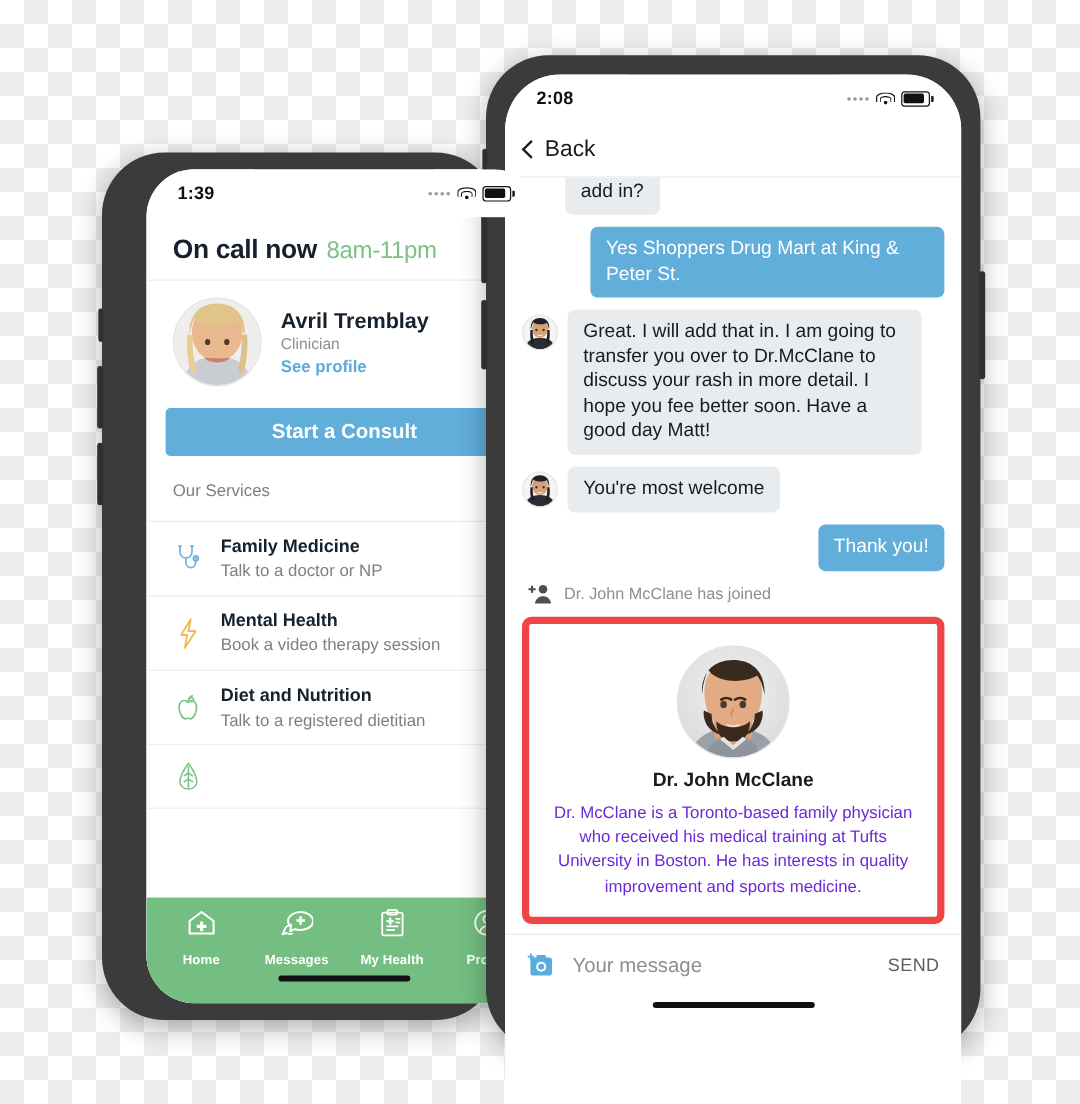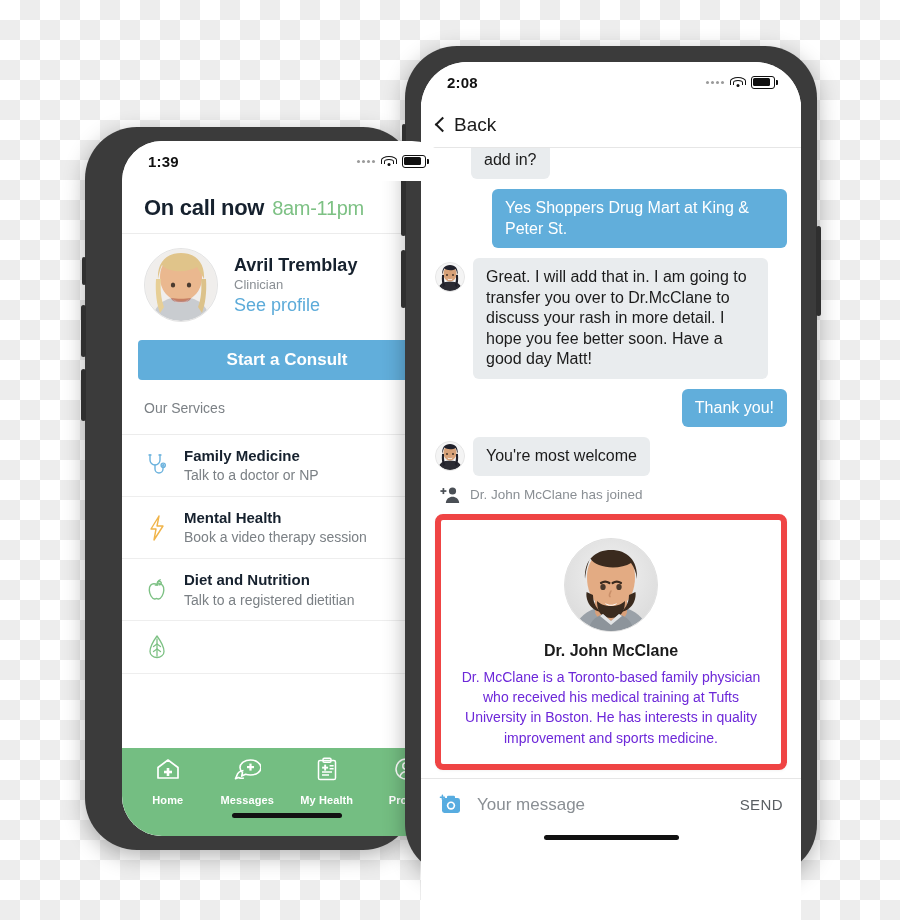--- a/index.html
+++ b/index.html
@@ -47,21 +47,21 @@
   
   .lp-body{height:655px;display:flex;flex-direction:column;background:#fff;}
   .oncall{padding:14px 22px 12px;display:flex;align-items:baseline;gap:8px;border-bottom:1px solid #ececec;}
   .oncall-title{font-size:22px;font-weight:bold;color:#16212e;letter-spacing:-.3px;}
   .oncall-hours{font-size:20px;color:#7dc184;letter-spacing:-.3px;}
 
   .clinician{display:flex;align-items:center;gap:16px;padding:14px 22px 12px;}
   .avatar-lg{width:72px;height:72px;border-radius:50%;flex:0 0 72px;border:1px solid #e3e3e3;overflow:hidden;position:relative;background:#f2f2f2;}
   .cl-name{font-size:18px;font-weight:bold;color:#16212e;margin-bottom:1px;}
   .cl-role{font-size:13px;color:#8a8f94;margin-bottom:3px;}
-  .cl-link{font-size:18px;color:#5cabd9;}
+  .cl-link{font-size:14px;color:#5cabd9;font-weight:bold;}
 
   .consult-btn{margin:6px 16px 0;height:40px;background:#61aedb;border-radius:4px;display:flex;align-items:center;justify-content:center;color:#fff;font-size:17px;font-weight:bold;}
 
   .svc-head{padding:20px 22px 18px;font-size:14px;color:#7b8085;border-bottom:1px solid #ececec;}
   .svc{display:flex;align-items:center;gap:14px;padding:11px 22px;border-bottom:1px solid #eeeeee;}
   .svc-ic{width:26px;height:30px;flex:0 0 26px;display:flex;align-items:center;justify-content:center;}
   .svc-title{font-size:15px;font-weight:bold;color:#16212e;line-height:1.35;}
   .svc-sub{font-size:14px;color:#7b8085;line-height:1.35;}
 
   .tabbar{margin-top:auto;background:#74be82;height:62px;display:flex;align-items:center;justify-content:space-around;padding:4px 6px 0;box-sizing:border-box;}
@@ -352,24 +352,20 @@
                   <path d="M22 12c.5 5-.2 9.5-1.3 12.2l-2-2c1.1-2.6 1.5-6.4 1.3-10.2z" fill="#20202a"></path>
                   <ellipse cx="11" cy="12" rx=".9" ry="1.1" fill="#3a2a20"></ellipse>
                   <ellipse cx="17" cy="12" rx=".9" ry="1.1" fill="#3a2a20"></ellipse>
                   <path d="M11.5 15.6c1.5 1.1 3.5 1.1 5 0-.6 2-4.4 2-5 0z" fill="#fff"></path>
                 </g>
               </svg>
           </div>
           <div class="bub them">Great. I will add that in. I am going to transfer you over to Dr.McClane to discuss your rash in more detail. I hope you fee better soon. Have a good day Matt!</div>
         </div>
 
-        <div class="row me">
-          <div class="bub me">Thank you!</div>
-        </div>
-
         <div class="row">
           <div class="avatar-sm">
             <svg viewBox="0 0 28 28" width="28" height="28">
                 <defs>
                   <clipPath id="cB">
                     <circle cx="14" cy="14" r="14"></circle>
                   </clipPath>
                 </defs>
                 <g clip-path="url(#cB)">
                   <rect width="28" height="28" fill="#f4f4f4"></rect>
@@ -378,20 +374,24 @@
                   <path d="M6.4 12c-.8-6.5 2.4-10 7.6-10s8.4 3.5 7.6 10c-.6-2.6-1.2-4.6-2-6-2.2 1.6-8.6 2-11.2-.4-.9 1.6-1.5 3.6-2 6.4z" fill="#20202a"></path>
                   <path d="M6 12c-.5 5 .2 9.5 1.3 12.2l2-2C8.2 19.6 7.8 15.8 8 12z" fill="#20202a"></path>
                   <path d="M22 12c.5 5-.2 9.5-1.3 12.2l-2-2c1.1-2.6 1.5-6.4 1.3-10.2z" fill="#20202a"></path>
                   <ellipse cx="11" cy="12" rx=".9" ry="1.1" fill="#3a2a20"></ellipse>
                   <ellipse cx="17" cy="12" rx=".9" ry="1.1" fill="#3a2a20"></ellipse>
                   <path d="M11.5 15.6c1.5 1.1 3.5 1.1 5 0-.6 2-4.4 2-5 0z" fill="#fff"></path>
                 </g>
               </svg>
           </div>
           <div class="bub them">You're most welcome</div>
+        </div>
+
+        <div class="row me">
+          <div class="bub me">Thank you!</div>
         </div>
 
         <div class="joined">
           <svg width="22" height="18" viewBox="0 0 22 18">
               <g fill="#4a4f55">
                 <circle cx="13.5" cy="5" r="3.6"></circle>
                 <path d="M6.8 17c.4-4 3.3-6.2 6.7-6.2S19.8 13 20.2 17z"></path>
                 <rect x="1.4" y="4.2" width="6" height="1.7"></rect>
                 <rect x="3.55" y="2.05" width="1.7" height="6"></rect>
               </g>

